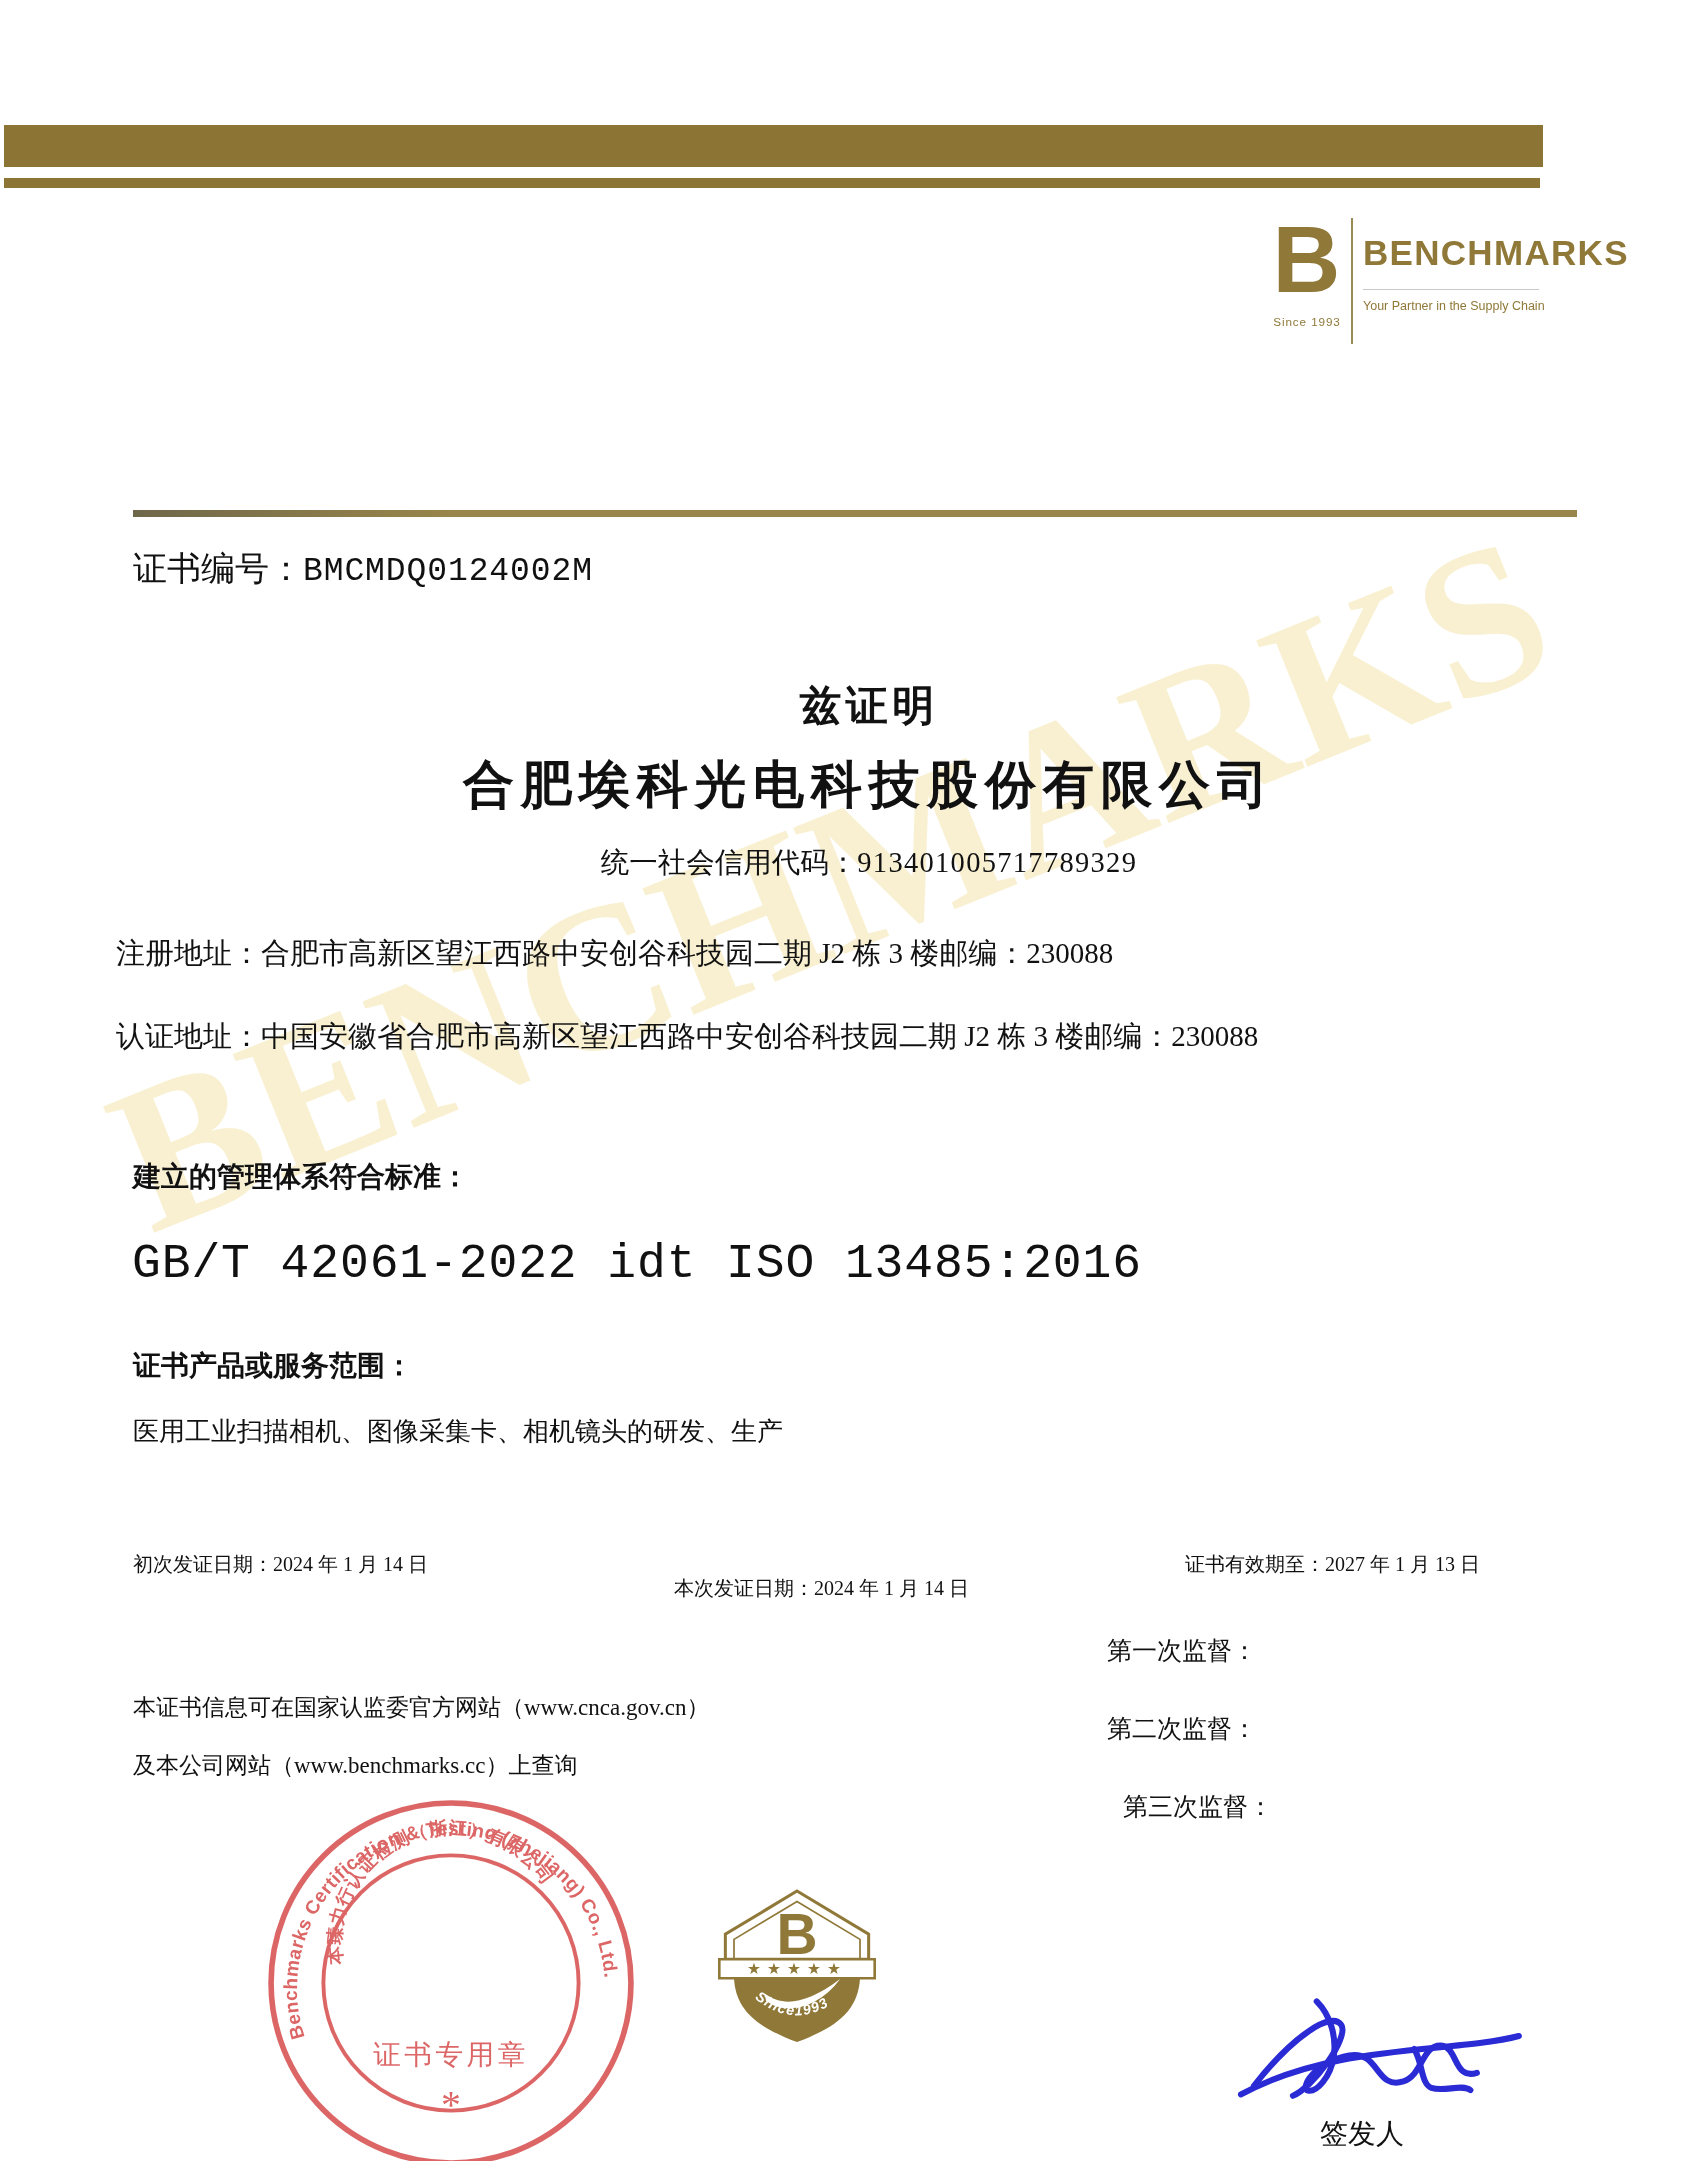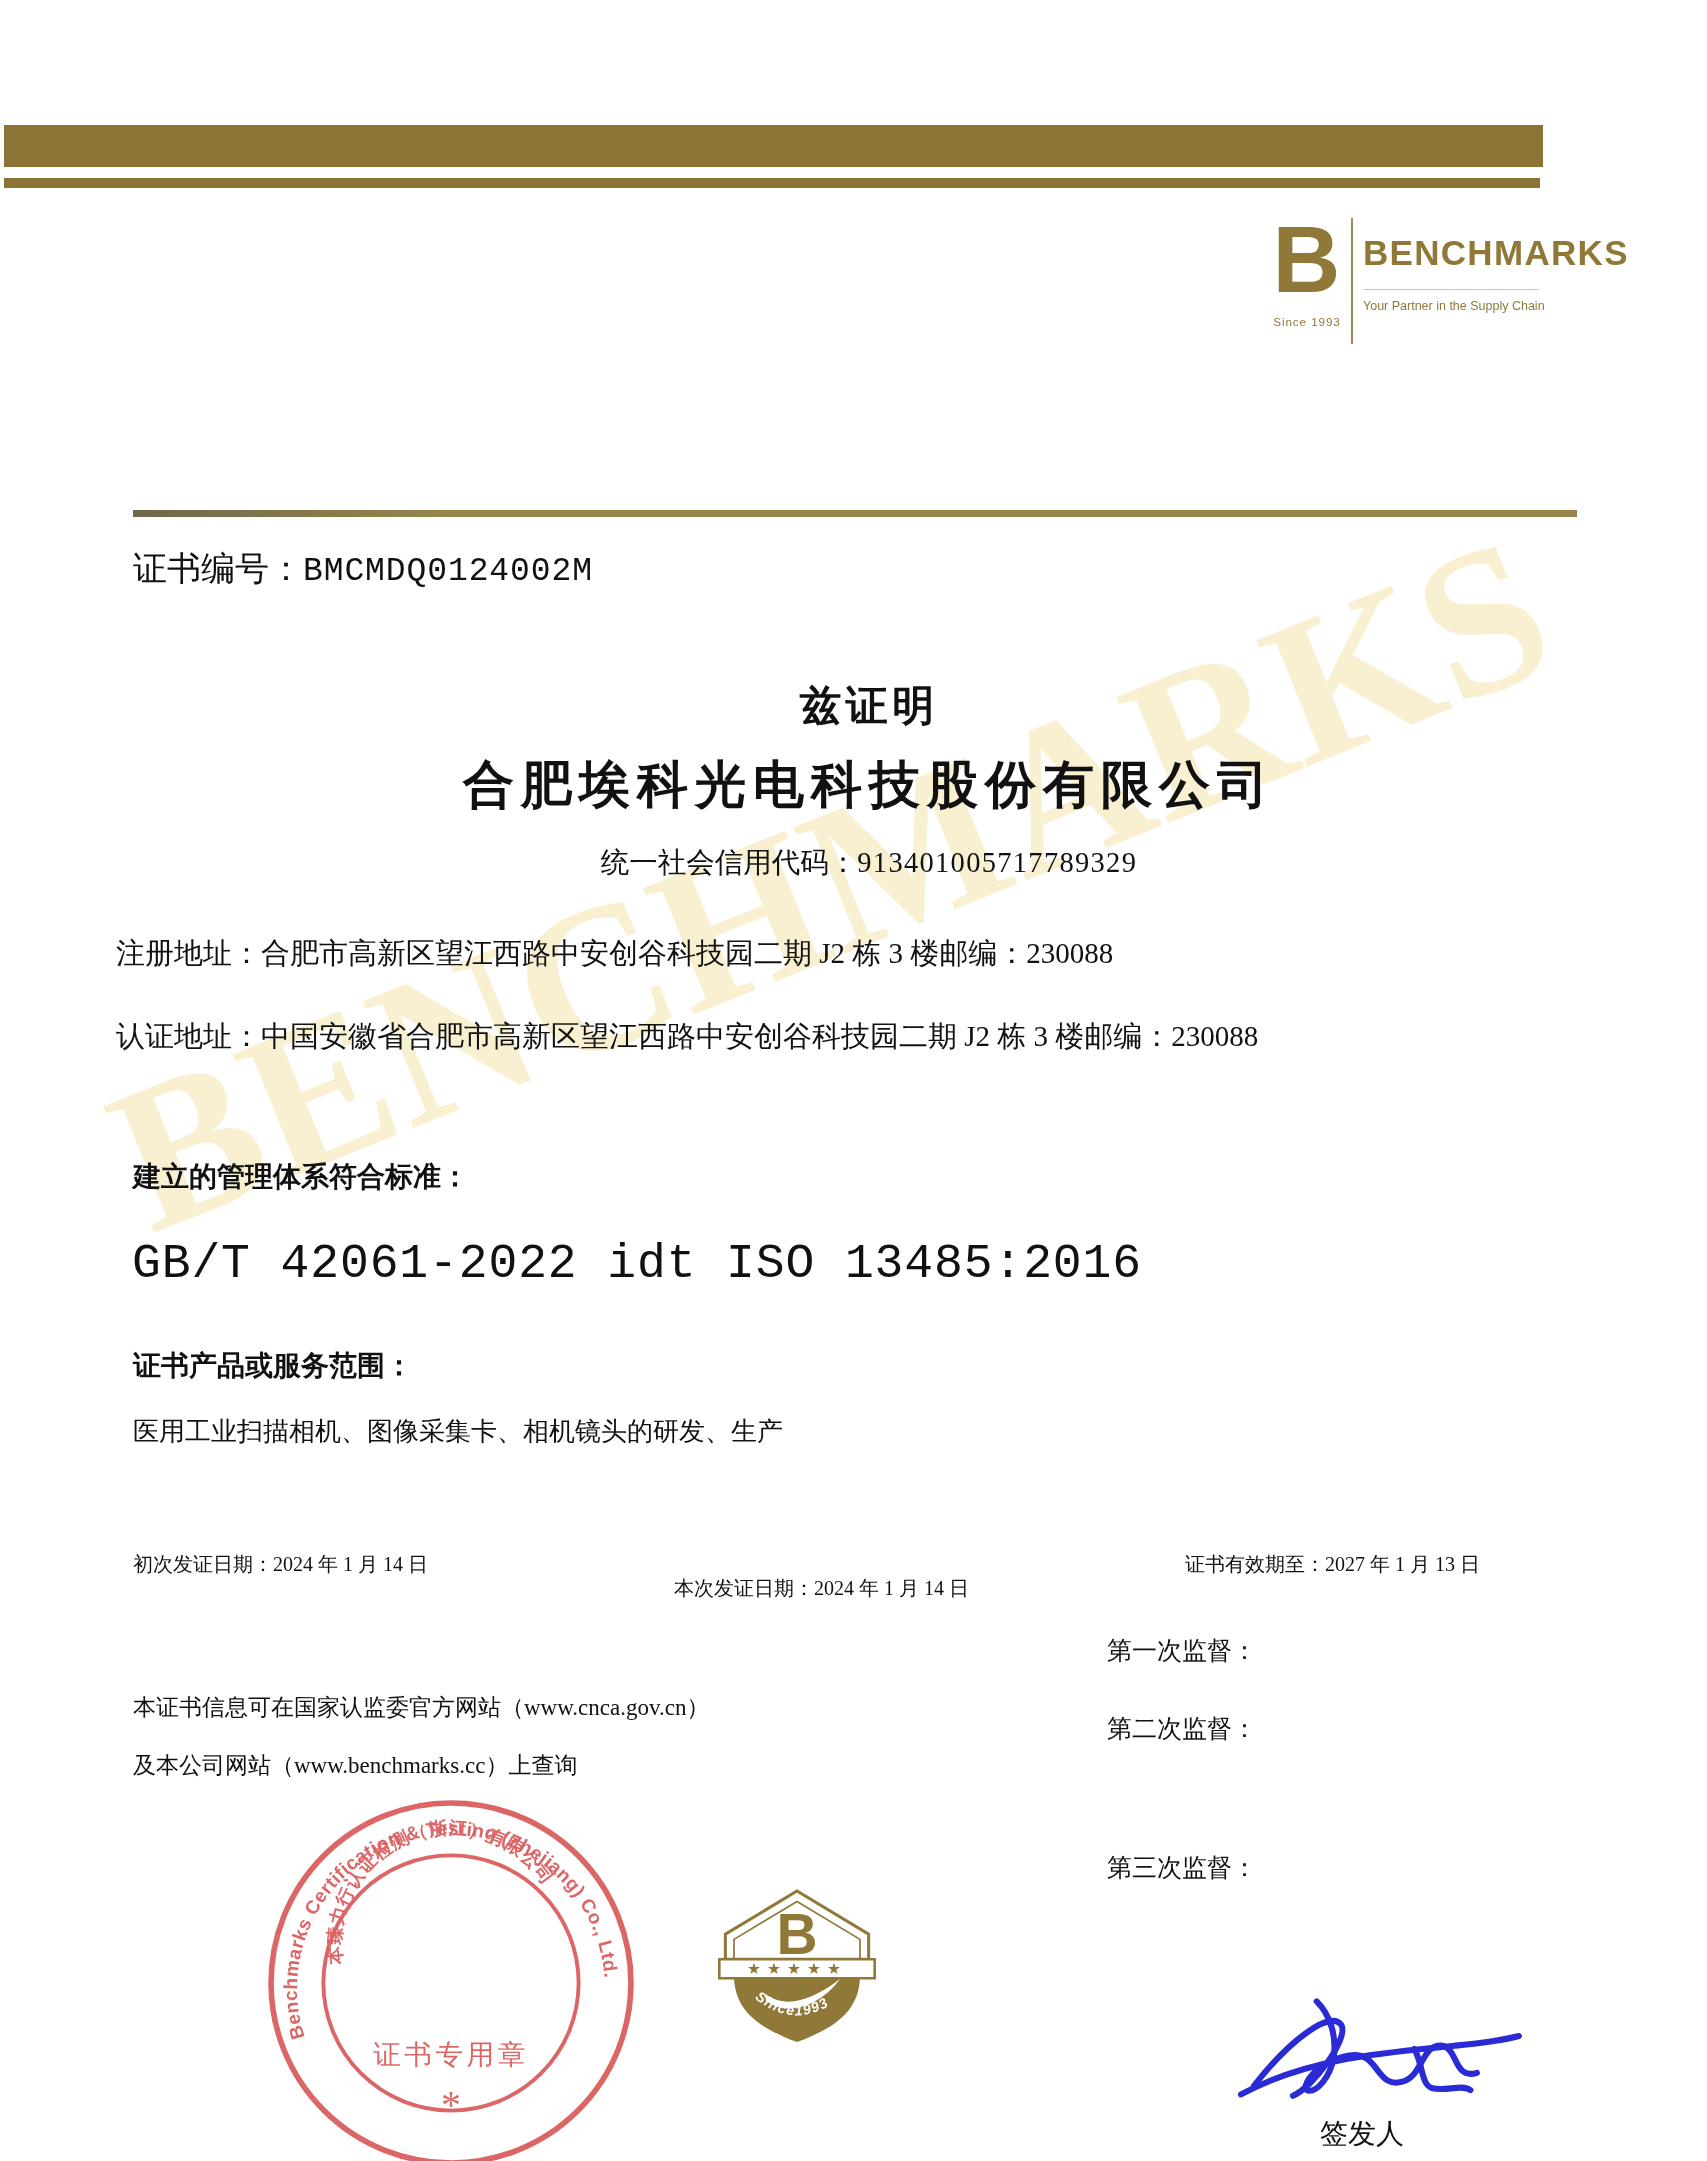--- a/index.html
+++ b/index.html
@@ -67,21 +67,21 @@
   .date3{left:1185px;top:1551px;}
 
   .note{left:133px;font-size:23px;z-index:2;white-space:nowrap;}
   .note1{top:1635px;}
   .note2{top:1692px;}
   .note3{top:1750px;}
 
   .supv{left:1107px;font-size:25px;z-index:2;}
   .supv1{top:1634px;}
   .supv2{top:1712px;}
-  .supv3{top:1851px;}
+  .supv3{top:1790px;margin-left:16px;}
 
   .stamp{left:265px;top:1797px;z-index:3;opacity:.88;}
   .badge{left:715px;top:1885px;z-index:2;}
   .signature{left:1228px;top:1984px;z-index:2;}
   .signer{left:1271px;top:2115px;width:182px;text-align:center;font-size:28px;z-index:2;}
 </style>
 </head>
 <body>
 
 <div class="page">

